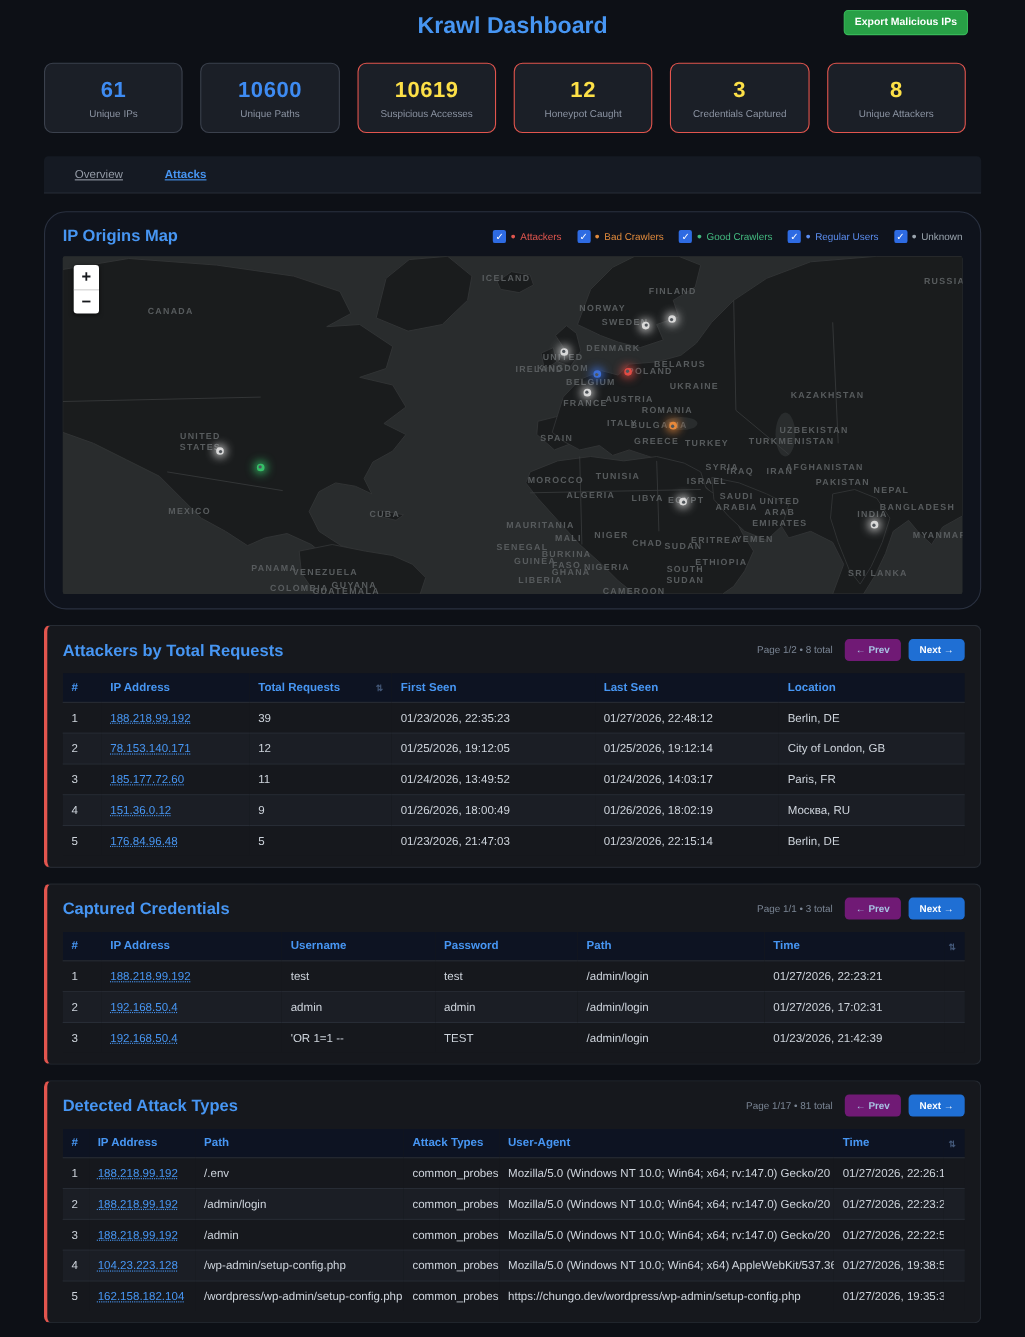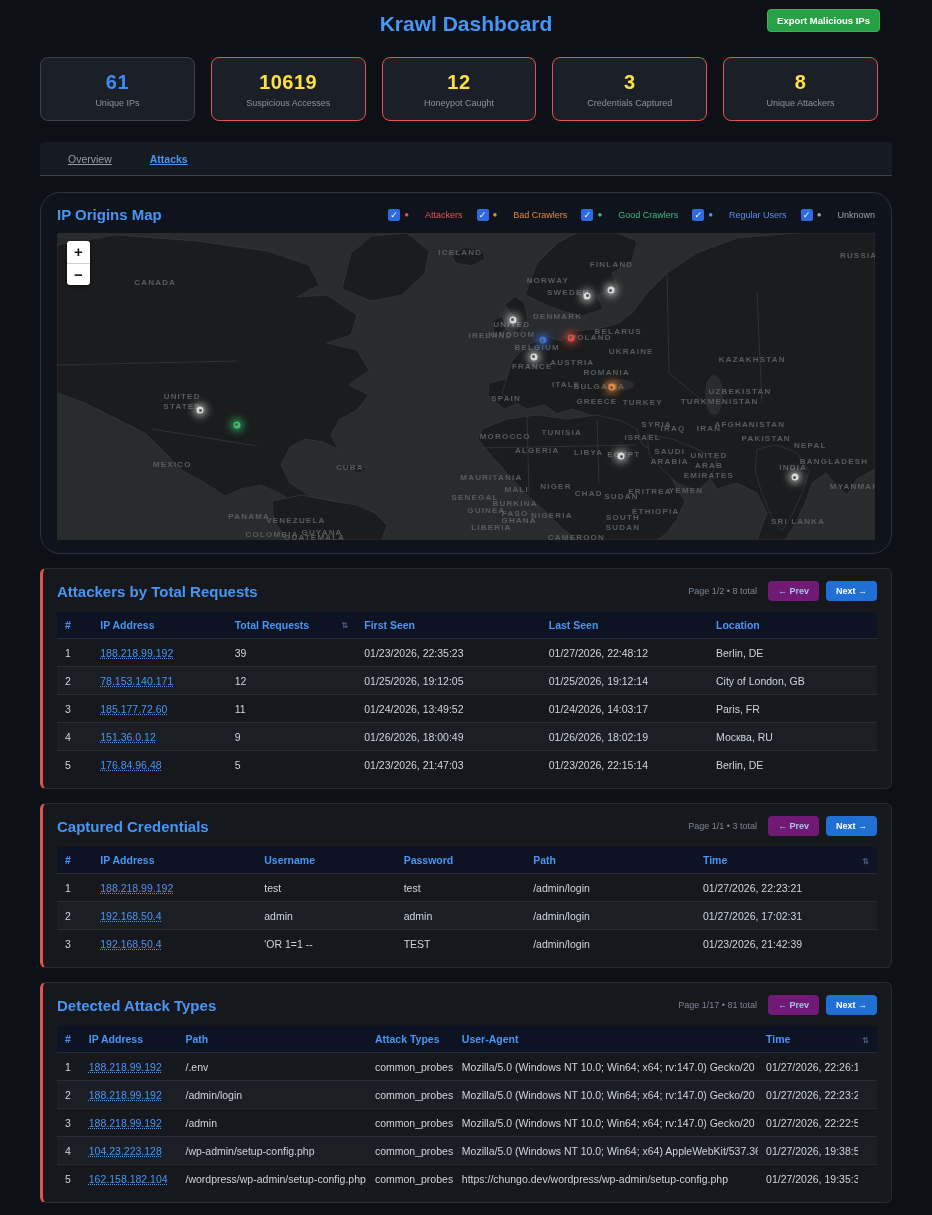--- a/index.html
+++ b/index.html
@@ -43,21 +43,21 @@
     margin:16px 40px 0; background:#0f131c; border:1px solid #2a3140;
     border-radius:20px; padding:13px 16px;
   }
   .card-head { display:flex; justify-content:space-between; align-items:center; margin-bottom:10px; }
   .card-head h2, .panel-head h2 { margin:0; font-size:15px; font-weight:bold; color:#4796f3; }
   .legend { display:flex; gap:14px; align-items:center; }
   .legend-item { display:flex; gap:4px; align-items:center; font-size:9px; cursor:pointer; }
   .cb { width:12px; height:12px; background:#2e6be2; border-radius:2px; color:#fff;
         font-size:9px; line-height:12px; text-align:center; flex:0 0 auto; }
   .dot { font-size:8px; color:var(--c); }
-  .legend-label { color:var(--c);margin-left:12px; }
+  .legend-label { color:var(--c); }
   .map { position:relative; height:307px; background:#292c2d; overflow:hidden; border-radius:2px; }
   .map svg { position:absolute; left:0; top:0; }
   .map-label {
     position:absolute; transform:translate(-50%,-50%);
     font-size:8px; font-weight:bold; letter-spacing:1.2px; color:#585c5e;
     line-height:1.25; text-align:center; white-space:pre-line; pointer-events:none;
   }
   .marker {
     position:absolute; transform:translate(-50%,-50%);
     width:7px; height:7px; border-radius:50%; background:#e6e6e6;
@@ -114,20 +114,24 @@
 </div>
 
 <div class="stats">
 
 
     <div class="stat-card blue">
       <div class="stat-value">61</div>
       <div class="stat-label">Unique IPs</div>
     </div>
 
+    <div class="stat-card blue">
+      <div class="stat-value">10600</div>
+      <div class="stat-label">Unique Paths</div>
+    </div>
 
     <div class="stat-card red">
       <div class="stat-value">10619</div>
       <div class="stat-label">Suspicious Accesses</div>
     </div>
 
     <div class="stat-card red">
       <div class="stat-value">12</div>
       <div class="stat-label">Honeypot Caught</div>
     </div>

